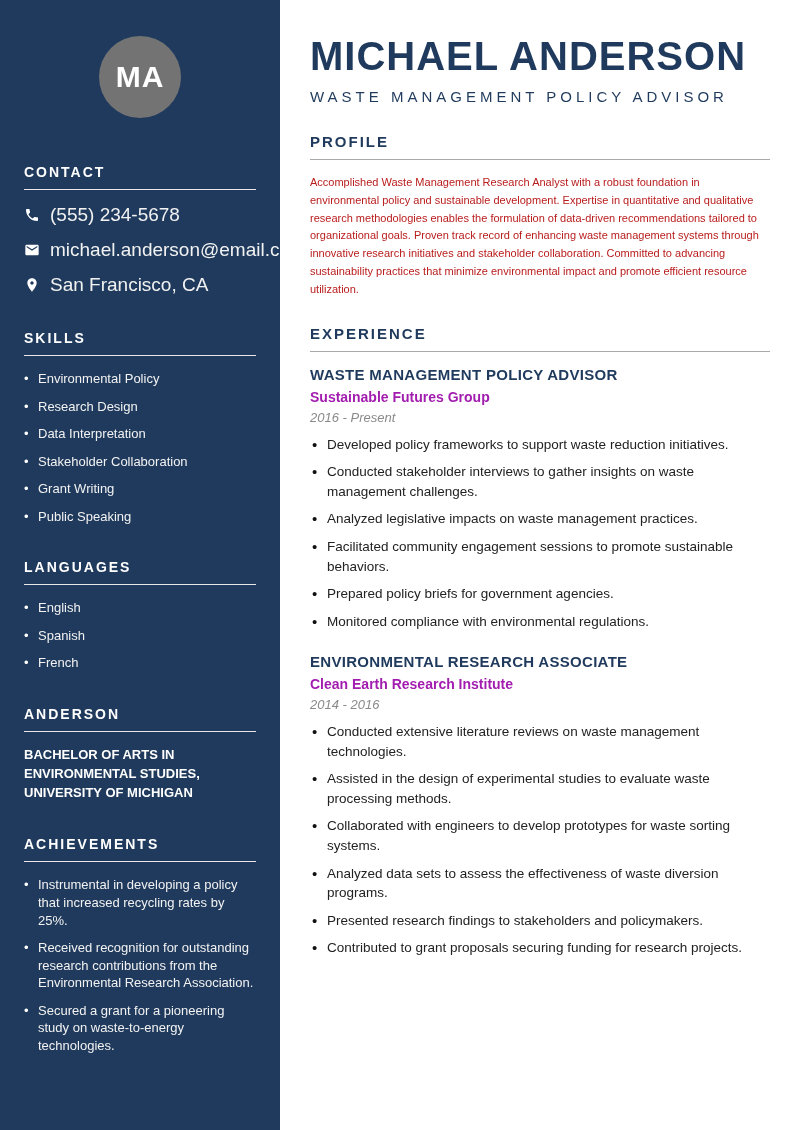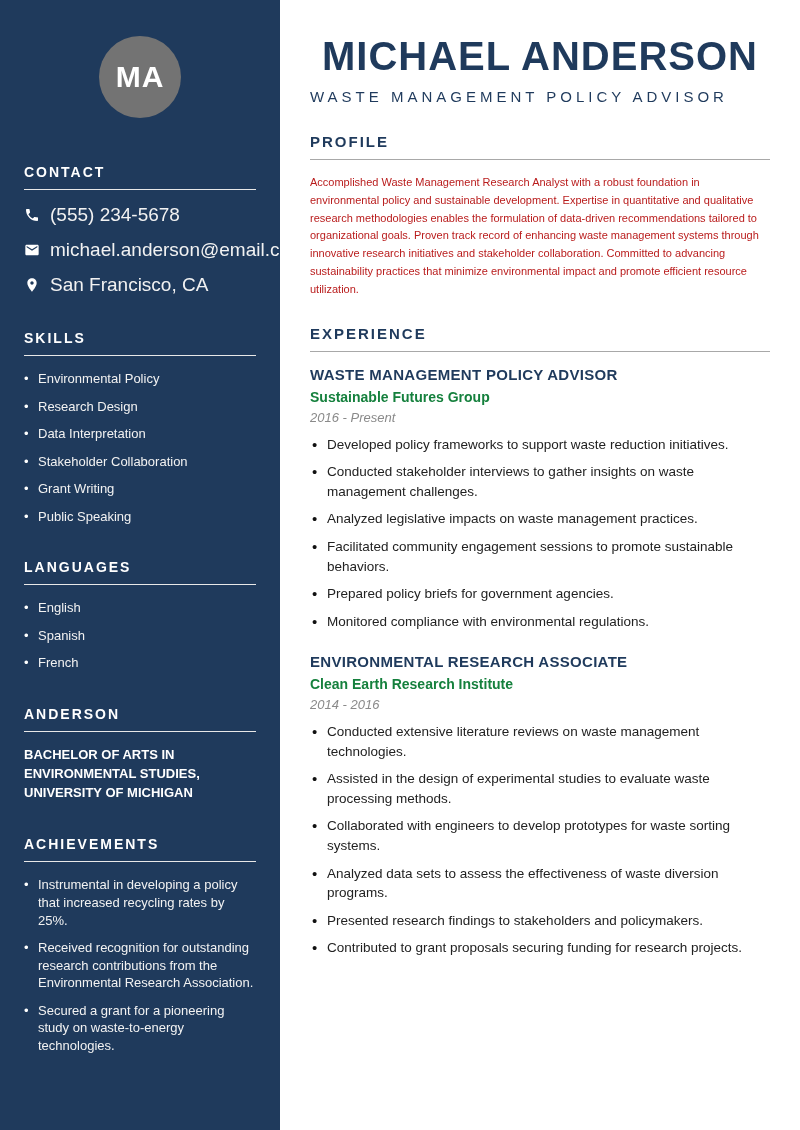--- a/index.html
+++ b/index.html
@@ -76,21 +76,20 @@
     flex: 1;
     padding: 34px 30px 40px 30px;
     background: #ffffff;
   }
   .name {
     font-size: 40px;
     font-weight: bold;
     color: #1f3a5c;
     letter-spacing: 1px;
     line-height: 1.1;
-    text-align: center;
   }
   .job-title-top {
     font-size: 15px;
     letter-spacing: 4px;
     color: #1f3a5c;
     margin-top: 10px;
     margin-bottom: 28px;
   }
   .main-section { margin-bottom: 26px; }
   .main-heading {
@@ -112,21 +111,21 @@
     font-size: 15px;
     font-weight: bold;
     color: #1f3a5c;
     text-transform: uppercase;
     margin-bottom: 6px;
     letter-spacing: 0.3px;
   }
   .job-company {
     font-size: 14px;
     font-weight: bold;
-    color: #15803d;
+    color: #a21caf;
     margin-bottom: 5px;
   }
   .job-dates {
     font-size: 13px;
     font-style: italic;
     color: #8a8a8a;
     margin-bottom: 10px;
   }
   ul.job-bullets { list-style: none; }
   ul.job-bullets li {

